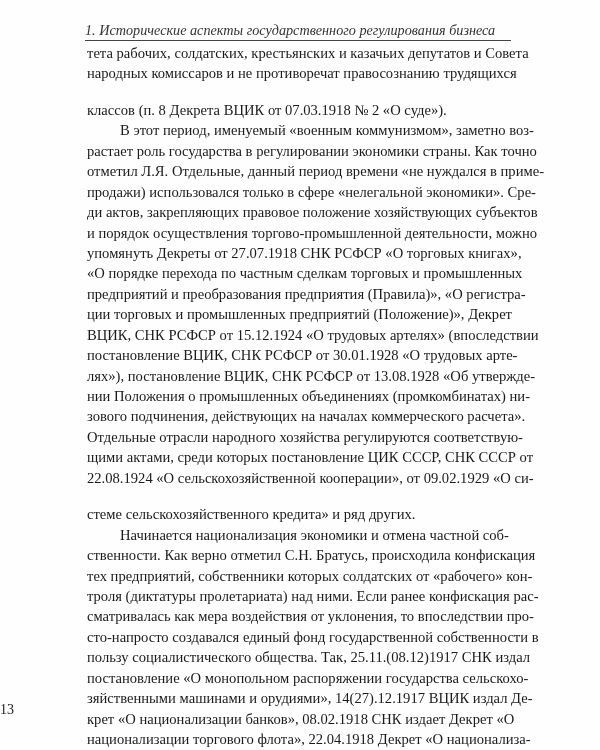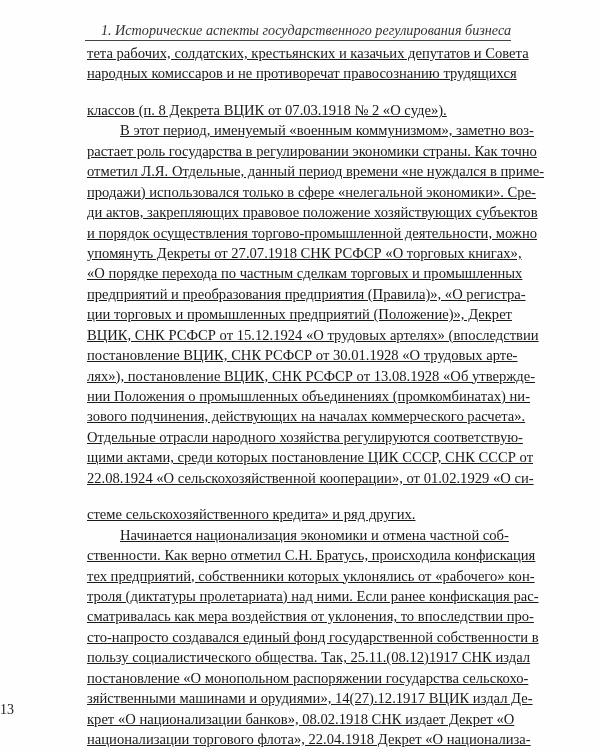--- a/index.html
+++ b/index.html
@@ -1,30 +1,30 @@
 <!DOCTYPE html>
 <html><head>
 <meta charset="utf-8">
 <style>
   html, body { margin: 0; padding: 0; background: #ffffff; }
   body { width: 600px; height: 750px; position: relative; overflow: hidden; }
   .page { position: absolute; left: 0; top: 0; width: 600px; height: 750px; background: #fefefe; }
   .running-head {
     position: absolute; left: 85px; top: 21px; width: 426px;
     font-family: "Liberation Serif", serif; font-style: italic;
-    font-size: 14.2px; color: #333; text-align: right;
+    font-size: 14.2px; color: #333; text-align: left;
     border-bottom: 1px solid #444; padding-bottom: 1px; line-height: 18px;
     white-space: nowrap;
   }
   .body-text {
     position: absolute; left: 87px; top: 43px; width: 421px;
     font-family: "Liberation Serif", serif; font-size: 14.6px; color: #1a1a1a;
     line-height: 20.45px;
   }
-  .line { display: block; text-align: justify; text-align-last: justify; white-space: nowrap; height: 20.45px; overflow: visible; text-decoration: underline; }
+  .line { display: block; text-align: justify; text-align-last: justify; white-space: nowrap; height: 20.45px; overflow: visible; }
   .line.last { text-align-last: left; margin-top: 16px; }
   .line.indent { padding-left: 33px; }
   .page-number {
     position: absolute; left: 0; width: 508px; top: 702px; 
     font-family: "Liberation Serif", serif; font-size: 14px; color: #222;
   }
 </style>
 </head>
 <body>
 
@@ -44,25 +44,25 @@
       <span class="line">«О порядке перехода по частным сделкам торговых и промышленных</span>
       <span class="line">предприятий и преобразования предприятия (Правила)», «О регистра-</span>
       <span class="line">ции торговых и промышленных предприятий (Положение)», Декрет</span>
       <span class="line">ВЦИК, СНК РСФСР от 15.12.1924 «О трудовых артелях» (впоследствии</span>
       <span class="line">постановление ВЦИК, СНК РСФСР от 30.01.1928 «О трудовых арте-</span>
       <span class="line">лях»), постановление ВЦИК, СНК РСФСР от 13.08.1928 «Об утвержде-</span>
       <span class="line">нии Положения о промышленных объединениях (промкомбинатах) ни-</span>
       <span class="line">зового подчинения, действующих на началах коммерческого расчета».</span>
       <span class="line">Отдельные отрасли народного хозяйства регулируются соответствую-</span>
       <span class="line">щими актами, среди которых постановление ЦИК СССР, СНК СССР от</span>
-      <span class="line">22.08.1924 «О сельскохозяйственной кооперации», от 01.02.1929 «О си-</span>
+      <span class="line">22.08.1924 «О сельскохозяйственной кооперации», от 09.02.1929 «О си-</span>
       <span class="line last">стеме сельскохозяйственного кредита» и ряд других.</span>
       <span class="line indent">Начинается национализация экономики и отмена частной соб-</span>
       <span class="line">ственности. Как верно отметил С.Н. Братусь, происходила конфискация</span>
-      <span class="line">тех предприятий, собственники которых уклонялись от «рабочего» кон-</span>
+      <span class="line">тех предприятий, собственники которых солдатских от «рабочего» кон-</span>
       <span class="line">троля (диктатуры пролетариата) над ними. Если ранее конфискация рас-</span>
       <span class="line">сматривалась как мера воздействия от уклонения, то впоследствии про-</span>
       <span class="line">сто-напросто создавался единый фонд государственной собственности в</span>
       <span class="line">пользу социалистического общества. Так, 25.11.(08.12)1917 СНК издал</span>
       <span class="line">постановление «О монопольном распоряжении государства сельскохо-</span>
       <span class="line">зяйственными машинами и орудиями», 14(27).12.1917 ВЦИК издал Де-</span>
       <span class="line">крет «О национализации банков», 08.02.1918 СНК издает Декрет «О</span>
       <span class="line">национализации торгового флота», 22.04.1918 Декрет «О национализа-</span>
       <span class="line">ции внешней торговли» и др. Экономика характеризуется командно-</span>
     </div>

